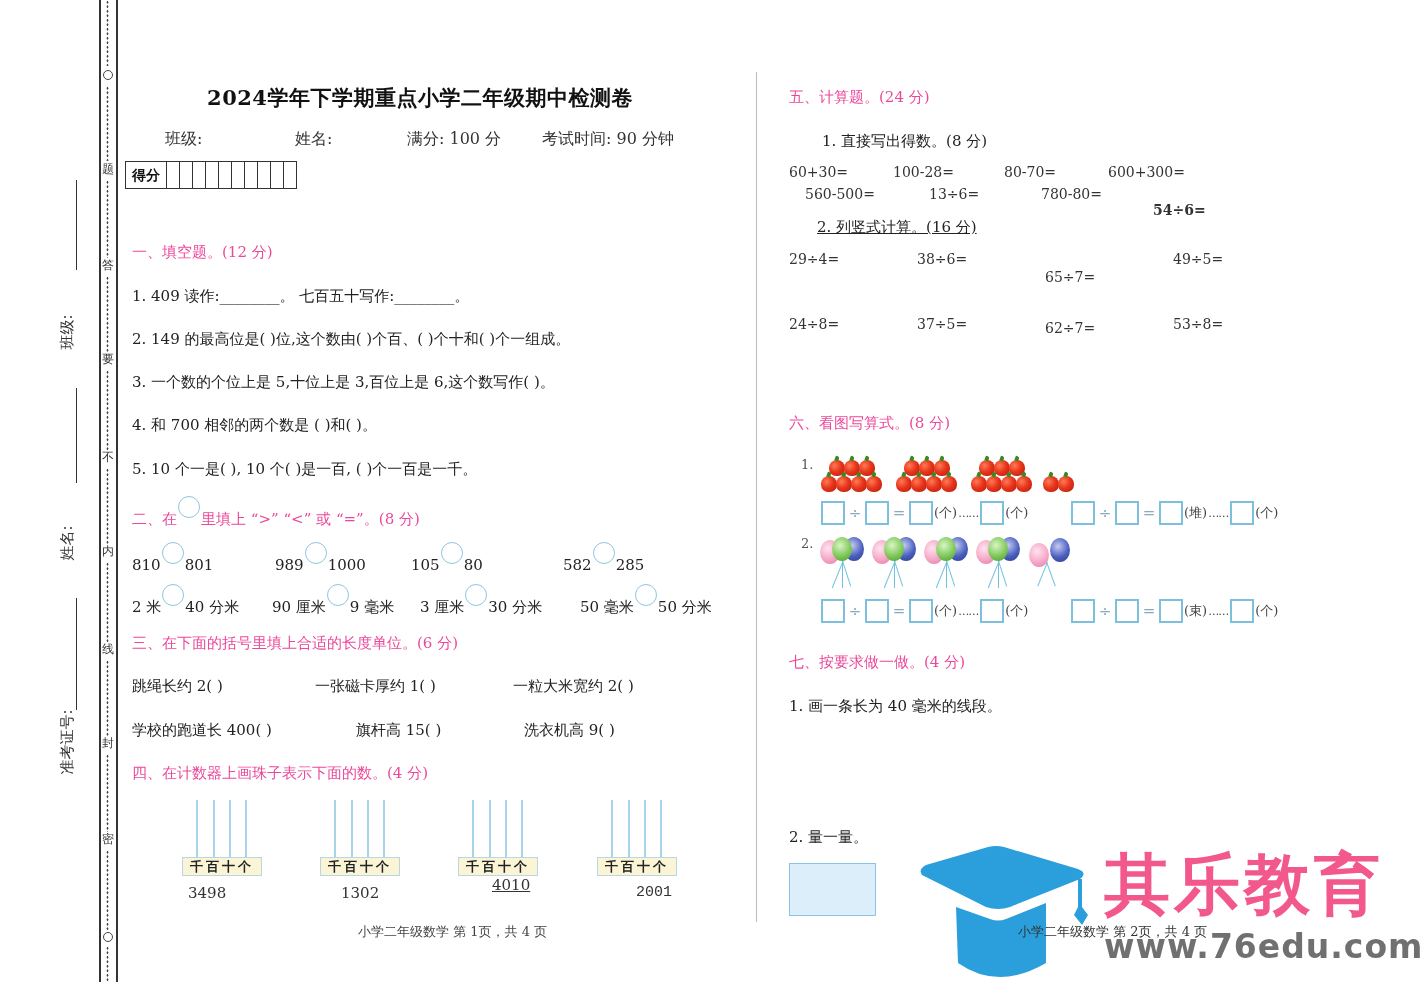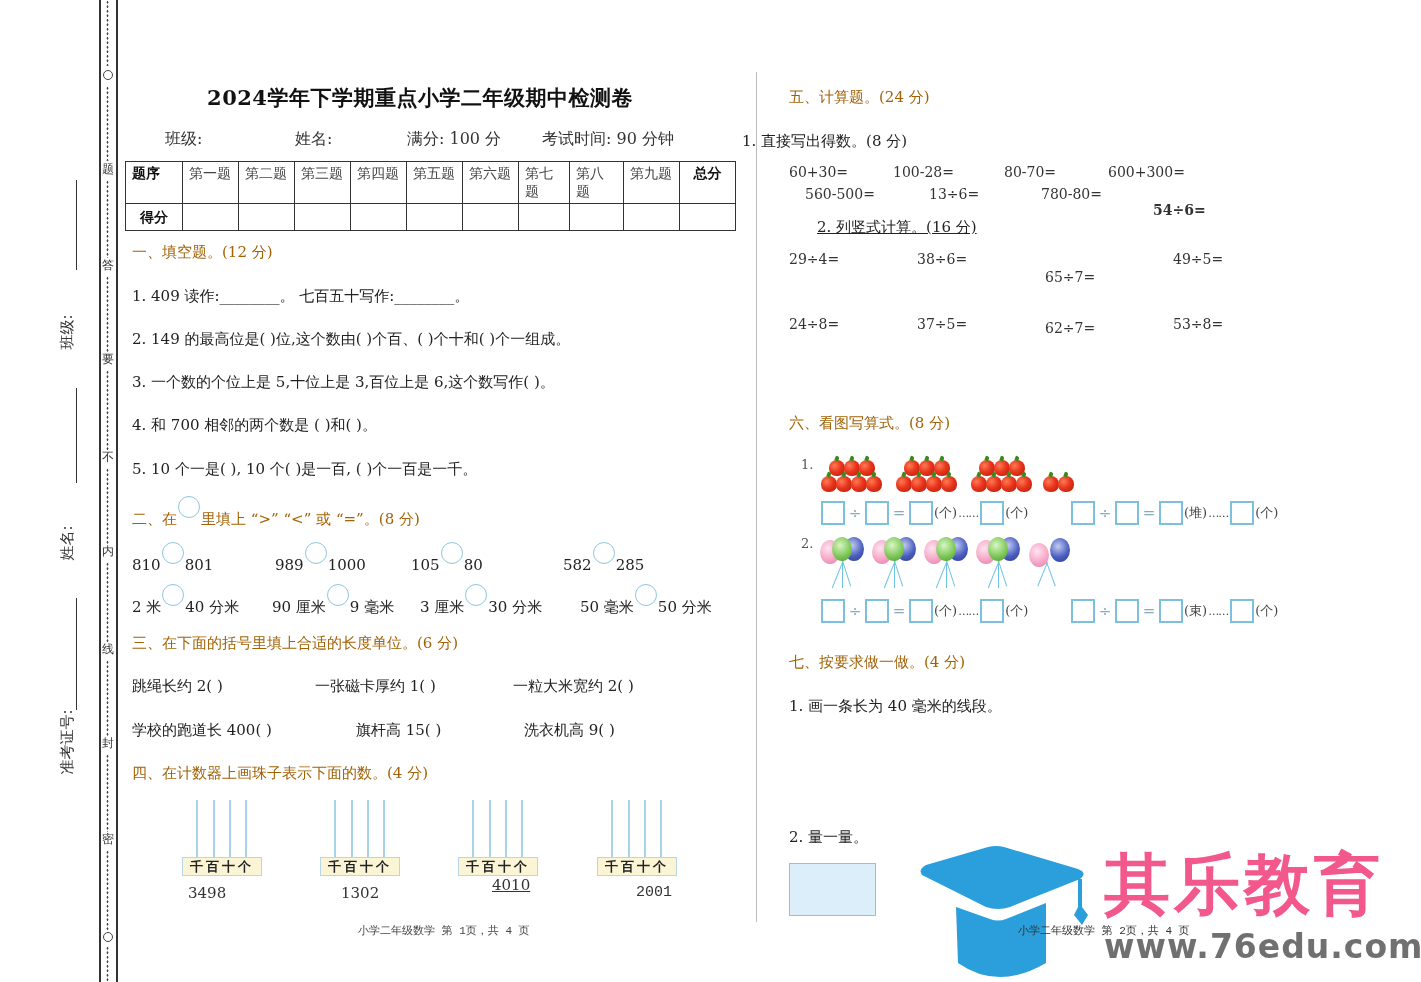--- a/index.html
+++ b/index.html
@@ -24,33 +24,33 @@
   .meta-row { position: absolute; top: 129px; left: 165px; font-size: 16px; color: #333; }
   .meta-row span { position: absolute; white-space: nowrap; }
 
   table.score { position: absolute; left: 125px; top: 161px; border-collapse: collapse; font-size: 14px; }
   table.score td { border: 1px solid #333; vertical-align: top; padding: 2px 6px; color: #444; line-height: 18px; }
   table.score td.hd { font-family: "DejaVu Sans", sans-serif; font-weight: bold; color: #111; }
   table.score tr.r1 td { height: 42px; }
   table.score tr.r2 td { height: 27px; vertical-align: middle; }
 
   .q { position: absolute; font-size: 15px; color: #222; white-space: nowrap; }
-  .q.sec { color: #a16207; }
+  .q.sec { color: #ec4899; }
 
   .circle { display: inline-block; width: 22px; height: 22px; border: 1.5px solid #8fc6df; border-radius: 50%; vertical-align: -2px; margin: 0 1px; background: #fff; }
   .circle.up { position: relative; top: -8px; }
 
   
   .abacus { position: absolute; width: 80px; height: 85px; }
   .abacus .rod { position: absolute; top: 0; width: 2px; height: 58px; background: #a8d4ea; }
   .abacus .base { position: absolute; top: 57px; left: 0; width: 80px; height: 19px; background: #fbf5d6; border: 1px solid #b7d7e6;
      font-family: "DejaVu Sans", sans-serif; font-weight: bold; font-size: 13px; color: #222; text-align: center; line-height: 17px; letter-spacing: 3px; }
   .abacus-num { position: absolute; font-size: 15px; color: #333; }
 
-  .footer { position: absolute; font-size: 11px; color: #444; white-space: nowrap; font-family: Liberation Mono, monospace; }
+  .footer { position: absolute; font-size: 13px; color: #444; white-space: nowrap; }
 
   .divider { position: absolute; left: 756px; top: 72px; width: 1px; height: 850px; background: #bbb; }
 
   
   .calc { position: absolute; font-size: 14px; color: #333; white-space: nowrap; }
 
   .fig-row { position: absolute; display: flex; align-items: center; font-size: 14px; color: #555; }
   .box { display: inline-block; width: 24px; height: 24px; border: 2px solid #7cc0dd; background: #fff; }
   .op { display: inline-block; width: 20px; text-align: center; color: #8ab; font-size: 15px; }
   .unit { display: inline-block; font-size: 13px; color: #444; margin: 0 1px; }
@@ -116,33 +116,20 @@
 
 <div class="meta-row">
   <span style="left:0;">班级:</span>
   <span style="left:130px;">姓名:</span>
   <span style="left:242px;">满分: 100 分</span>
   <span style="left:377px;">考试时间: 90 分钟</span>
 </div>
 
 <table class="score">
   <tbody>
-      <tr class="r1">
-    <td class="hd" style="width:57px;">题序</td>
-    <td style="width:56px;">第一题</td>
-    <td style="width:56px;">第二题</td>
-    <td style="width:56px;">第三题</td>
-    <td style="width:56px;">第四题</td>
-    <td style="width:56px;">第五题</td>
-    <td style="width:56px;">第六题</td>
-    <td style="width:51px;">第七题</td>
-    <td style="width:54px;">第八题</td>
-    <td style="width:56px;">第九题</td>
-    <td class="hd" style="width:56px;text-align:center;">总分</td>
-  </tr>
   <tr class="r2">
     <td class="hd" style="text-align:center;">得分</td>
     <td></td>
     <td></td>
     <td></td>
     <td></td>
     <td></td>
     <td></td>
     <td></td>
     <td></td>
@@ -233,21 +220,21 @@
   <div class="rod" style="left:63px;"></div>
   <div class="base">千百十个</div>
 </div>
 <div class="abacus-num" style="left:636px;top:884px;font-family:Liberation Mono, monospace;">2001</div>
 
 <div class="footer" style="left:358px;top:923px;">小学二年级数学   第 1页，共 4 页</div>
 
 <div class="divider"></div>
 
 <div class="q sec" style="left:789px;top:88px;">五、计算题。(24 分)</div>
-<div class="q" style="left:742px;top:132px;">1. 直接写出得数。(8 分)</div>
+<div class="q" style="left:822px;top:132px;">1. 直接写出得数。(8 分)</div>
 
 <div class="calc" style="left:789px;top:164px;">60+30=</div>
 <div class="calc" style="left:893px;top:164px;">100-28=</div>
 <div class="calc" style="left:1004px;top:164px;">80-70=</div>
 <div class="calc" style="left:1108px;top:164px;">600+300=</div>
 <div class="calc" style="left:805px;top:186px;">560-500=</div>
 <div class="calc" style="left:929px;top:186px;">13÷6=</div>
 <div class="calc" style="left:1041px;top:186px;">780-80=</div>
 <div class="calc" style="left:1153px;top:202px;font-weight:bold;">54÷6=</div>
 

